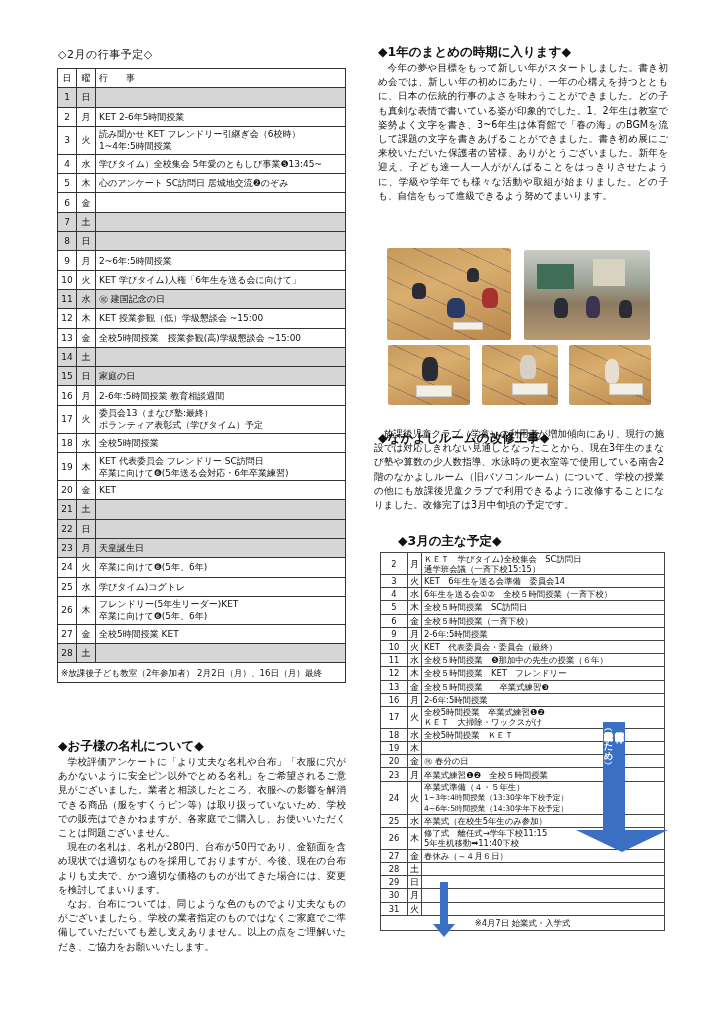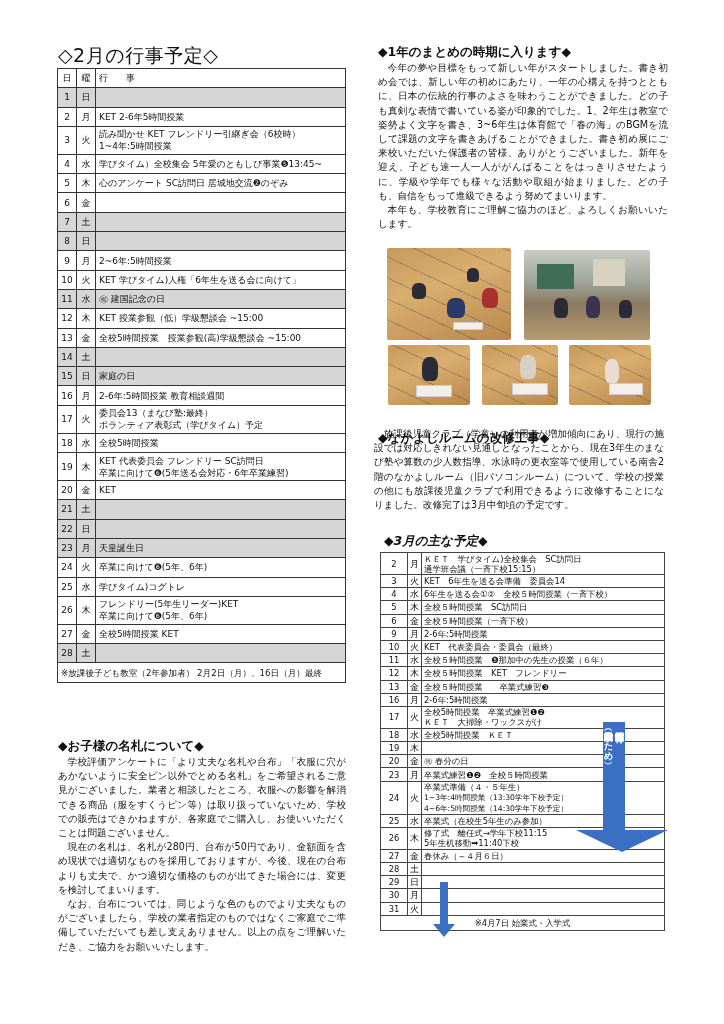--- a/index.html
+++ b/index.html
@@ -1,20 +1,20 @@
 <!DOCTYPE html>
 <html><head>
 <meta charset="utf-8">
 <style>
   * { box-sizing: border-box; margin: 0; padding: 0; }
   html, body { width: 724px; height: 1024px; background: #ffffff; overflow: hidden; }
   body { position: relative; font-family: "DejaVu Sans", sans-serif; color: #111; }
 
   
-  .feb-title { position: absolute; left: 58px; top: 44px; font-size: 19px; line-height: 22px; letter-spacing: 0.5px; }
+  .feb-title { position: absolute; left: 58px; top: 44px; font-size: 11px; line-height: 22px; letter-spacing: 0.5px; }
   .feb-table { position: absolute; left: 57px; top: 68px; width: 289px; border-collapse: collapse; font-size: 9px; }
   .feb-table td { border: 1px solid #333; padding: 0 3px; vertical-align: middle; line-height: 12px; }
   .feb-table td.d { width: 19px; text-align: center; padding: 0; }
   .feb-table td.w { width: 19px; text-align: center; padding: 0; }
   .feb-table tr { height: 19.3px; }
   .feb-table tr.two { height: 28px; }
   .feb-table tr.hol td { background: #d6d6d6; }
   .feb-table tr.hdr td { height: 19px; }
   .feb-table td.note { font-size: 8.6px; padding: 2px 3px; height: 19px; }
 
@@ -214,21 +214,20 @@
 <div class="sec-title" style="left:58px; top:738px;">◆お子様の名札について◆</div>
 <div class="body-text" style="left:58px; top:755px; width:288px;">
   <p>学校評価アンケートに「より丈夫な名札や台布」「衣服に穴があかないように安全ピン以外でとめる名札」をご希望されるご意見がございました。業者と相談したところ、衣服への影響を解消できる商品（服をすくうピン等）は取り扱っていないため、学校での販売はできかねますが、各家庭でご購入し、お使いいただくことは問題ございません。</p>
   <p>現在の名札は、名札が280円、台布が50円であり、金額面を含め現状では適切なものを採用しておりますが、今後、現在の台布よりも丈夫で、かつ適切な価格のものが出てきた場合には、変更を検討してまいります。</p>
   <p>なお、台布については、同じような色のものでより丈夫なものがございましたら、学校の業者指定のものではなくご家庭でご準備していただいても差し支えありません。以上の点をご理解いただき、ご協力をお願いいたします。</p>
 </div>
 
 <div class="sec-title" style="left:378px; top:44px;">◆1年のまとめの時期に入ります◆</div>
 <div class="body-text" style="left:378px; top:61px; width:290px;">
   <p>今年の夢や目標をもって新しい年がスタートしました。書き初め会では、新しい年の初めにあたり、一年の心構えを持つとともに、日本の伝統的行事のよさを味わうことができました。どの子も真剣な表情で書いている姿が印象的でした。1、2年生は教室で姿勢よく文字を書き、3~6年生は体育館で「春の海」のBGMを流して課題の文字を書きあげることができました。書き初め展にご来校いただいた保護者の皆様、ありがとうございました。新年を迎え、子ども達一人一人ががんばることをはっきりさせたように、学級や学年でも様々な活動や取組が始まりました。どの子も、自信をもって進級できるよう努めてまいります。</p>
-  <p>本年も、学校教育にご理解ご協力のほど、よろしくお願いいたします。</p>
 </div>
 
 <div class="photo gym" style="left:387px; top:248px; width:124px; height:92px;">
   <div class="kid" style="left:60px; top:50px; width:18px; height:20px; background:#2a3a66;"></div>
   <div class="kid" style="left:95px; top:40px; width:16px; height:20px; background:#a83232;"></div>
   <div class="kid" style="left:25px; top:35px; width:14px; height:16px;"></div>
   <div class="kid" style="left:80px; top:20px; width:12px; height:14px;"></div>
   <div class="paper" style="left:66px; top:74px; width:30px; height:8px;"></div>
 </div>
 <div class="photo classroom" style="left:524px; top:250px; width:126px; height:90px;">
@@ -247,21 +246,21 @@
 <div class="photo gym" style="left:569px; top:345px; width:82px; height:60px;">
   <div class="kid" style="left:36px; top:14px; width:14px; height:24px; background:#e8ddd0;"></div>
   <div class="paper" style="left:40px; top:38px; width:34px; height:12px;"></div>
 </div>
 
 <div class="sec-title" style="left:378px; top:430px;">◆なかよしルームの改修工事◆</div>
 <div class="body-text" style="left:374px; top:427px; width:290px;">
   <p>放課後児童クラブ（学童）の利用者が増加傾向にあり、現行の施設では対応しきれない見通しとなったことから、現在3年生のまなび塾や算数の少人数指導、水泳時の更衣室等で使用している南舎2階のなかよしルーム（旧パソコンルーム）について、学校の授業の他にも放課後児童クラブで利用できるように改修することになりました。改修完了は3月中旬頃の予定です。</p>
 </div>
 
-<div class="sec-title" style="left:384px; top:533px;font-style:italic;">◆3月の主な予定◆</div>
+<div class="sec-title" style="left:398px; top:533px;">◆3月の主な予定◆</div>
 
 <table class="mar-table">
   <tbody id="mar-body">
       <tr class="two">
         <td class="d">2</td>
         <td class="w">月</td>
         <td><span class="">ＫＥＴ　学びタイム)全校集会　SC訪問日</span><br><span class="">通学班会議（一斉下校15:15）</span></td>
       </tr>
       <tr class="">
         <td class="d">3</td>

